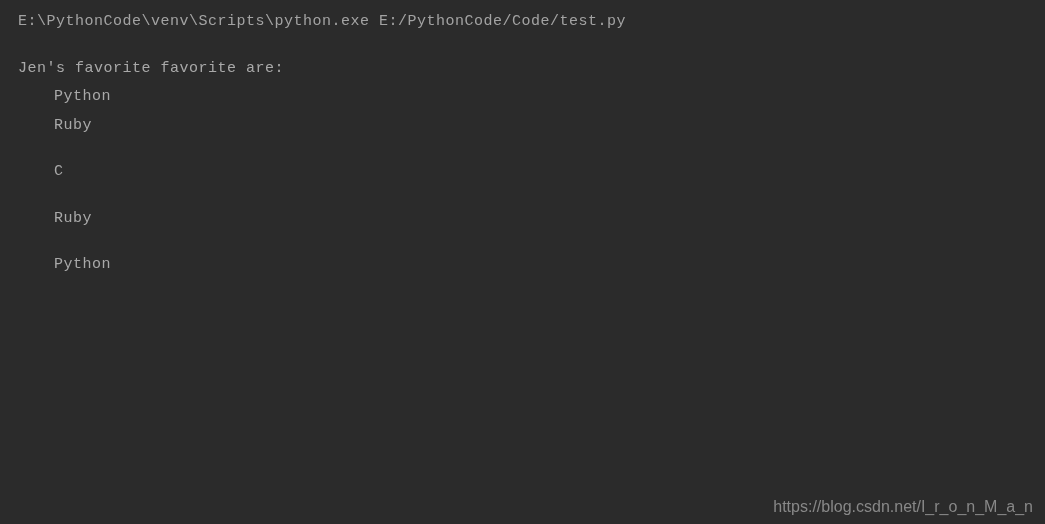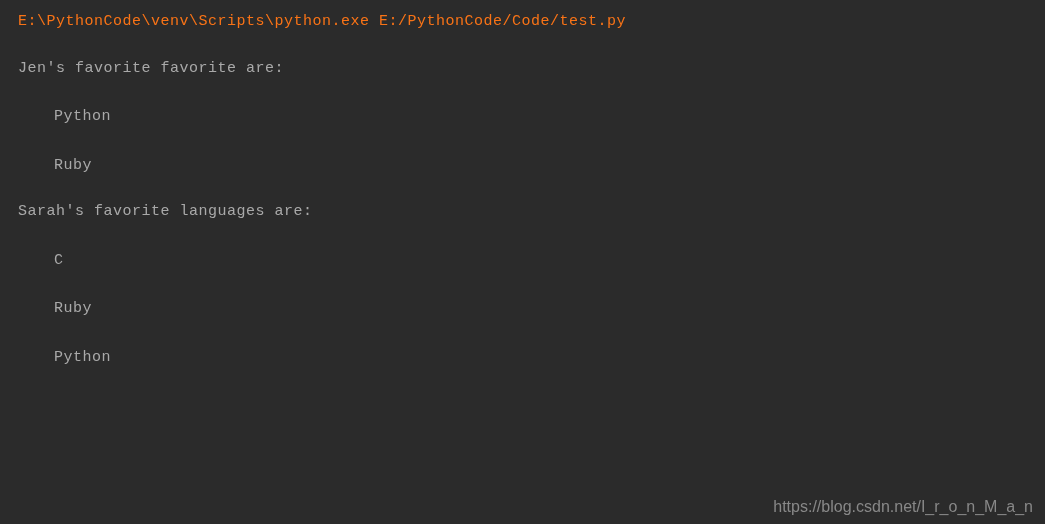--- a/index.html
+++ b/index.html
@@ -16,35 +16,34 @@
       color: #a9a9a9;
       overflow: hidden;
       position: relative;
     }
     .console-output {
       padding: 8px 18px;
       line-height: 1.9;
       letter-spacing: 0.5px;
     }
     .command-line {
-      color: #f97316;
+      color: #a3a3a3;
       white-space: pre;
     }
     .output-block {
       margin-top: 18px;
     }
     .header-line {
       color: #a9a9a9;
       white-space: pre;
     }
     .indent-line {
       color: #a9a9a9;
       white-space: pre;
       padding-left: 36px;
-      margin-top: 20px;
     }
     .watermark {
       position: absolute;
       bottom: 8px;
       right: 12px;
       font-family: Arial, sans-serif;
       font-size: 16px;
       color: #888;
       letter-spacing: 0;
     }
@@ -55,21 +54,20 @@
 <div class="console-output">
   <div class="command-line">E:\PythonCode\venv\Scripts\python.exe E:/PythonCode/Code/test.py</div>
 
   <div class="output-block">
     <div class="header-line">Jen's favorite favorite are:</div>
     <div class="indent-line">Python</div>
     <div class="indent-line">Ruby</div>
   </div>
 
   <div class="output-block">
-    <div class="header-line">Sarah's favorite languages are:</div>
     <div class="indent-line">C</div>
   </div>
 
   <div class="output-block">
     <div class="indent-line">Ruby</div>
   </div>
 
   <div class="output-block">
     <div class="indent-line">Python</div>
   </div>

